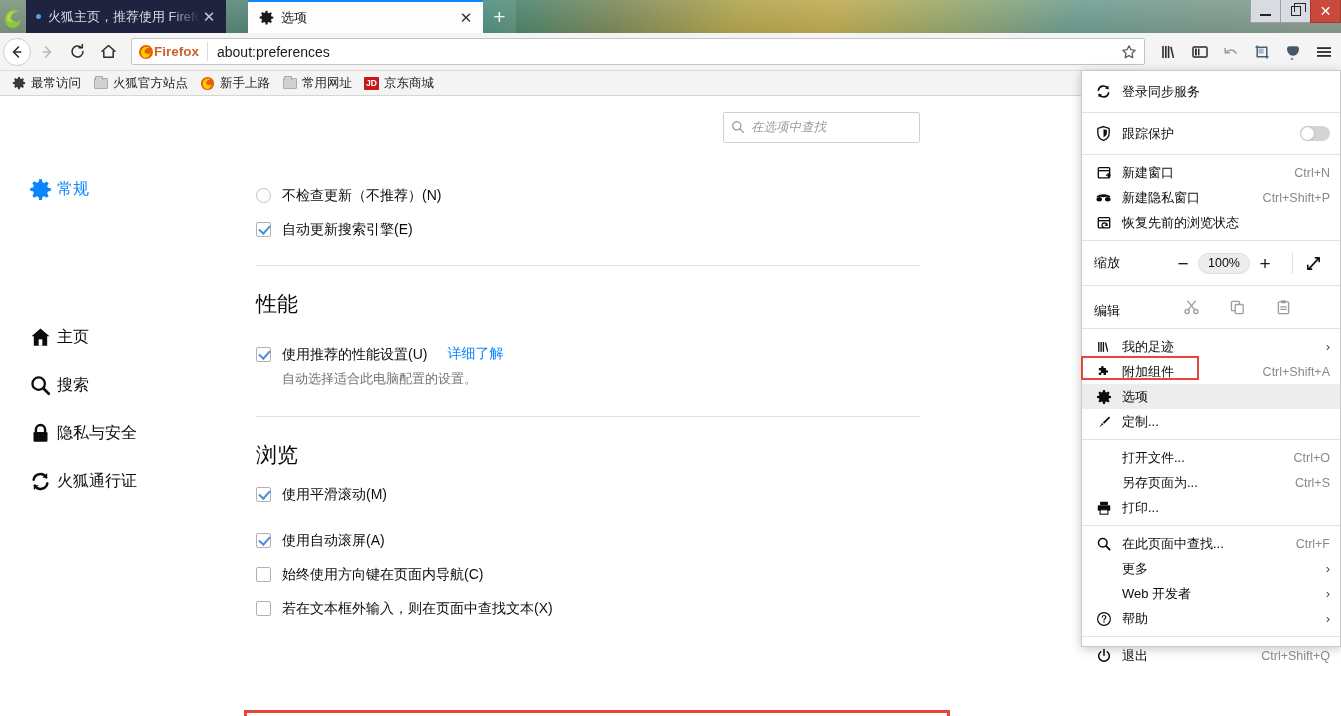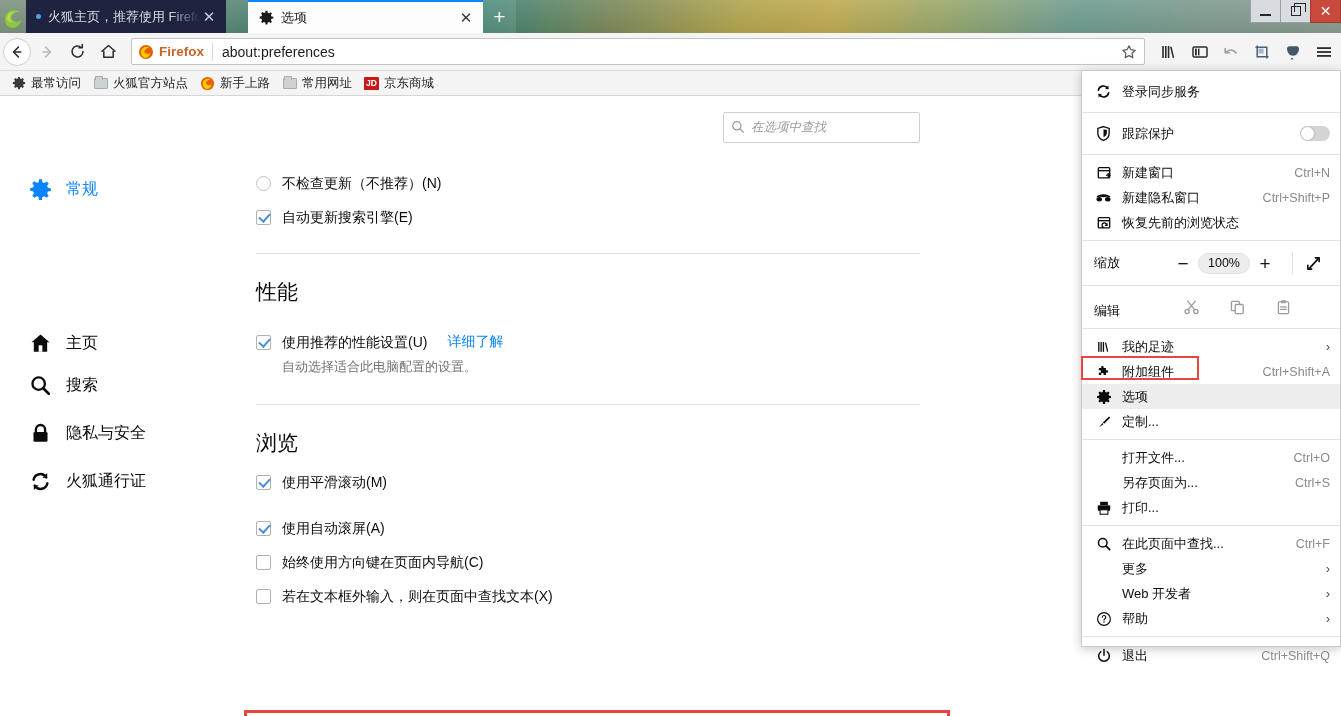--- a/index.html
+++ b/index.html
@@ -62,21 +62,21 @@
     position:absolute; top:33px; left:0; width:1341px; height:38px;
     background:#f4f4f4; border-bottom:1px solid #dcdcdc; display:flex; align-items:center;
   }
   .navbtn { width:31px; height:31px; display:flex; align-items:center; justify-content:center; flex:0 0 auto; }
   .navbtn svg { display:block; }
   #backbtn { border:1px solid #cfcfcf; border-radius:50%; width:28px; height:28px; margin-left:3px; background:#fff; }
   #urlbar {
     flex:1 1 auto; height:27px; margin:0 8px 0 7px; background:#fff;
     border:1px solid #c4c4c4; border-radius:2px; display:flex; align-items:center; padding:0 4px 0 6px;
   }
-  #idbox { display:flex; align-items:center; gap:5px; padding-right:8px; border-right:1px solid #dadada; height:19px; }
+  #idbox { display:flex; align-items:center; padding-right:8px; border-right:1px solid #dadada; height:19px; }
   #idbox .nm { color:#c9632c; font-size:13.5px; font-weight:bold; }
   #urltext { flex:1 1 auto; padding-left:9px; font-size:14px; color:#1a1a1a; }
   #starbtn { width:22px; height:22px; display:flex; align-items:center; justify-content:center; }
   #toolicons { display:flex; align-items:center; gap:0; padding-right:2px; }
 
   
   #bookbar {
     position:absolute; top:71px; left:0; width:1341px; height:25px;
     background:#f4f4f4; border-bottom:1px solid #d6d6d6; display:flex; align-items:center; padding-left:5px;
   }
@@ -93,27 +93,27 @@
   #searchwrap { position:absolute; left:723px; top:16px; width:197px; height:31px; }
   #prefsearch {
     width:100%; height:100%; border:1px solid #d0d0d0; border-radius:2px; background:#fff;
     padding-left:27px; font-size:12.5px; font-family:Liberation Serif, serif; color:#222;
   }
   #prefsearch::placeholder { color:#9b9b9b; font-style:italic; }
   #searchwrap .mg { position:absolute; left:8px; top:8px; }
 
   
   #sidebar { position:absolute; left:0; top:0; width:240px; height:620px; }
-  .navitem { position:absolute; left:28px; display:flex; align-items:center; gap:14px; height:30px;text-align:center; }
+  .navitem { position:absolute; left:28px; display:flex; align-items:center; gap:5px; height:30px;text-align:center; }
   .navitem .lbl { font-size:16px; color:#0c0c0d; }
   .navitem.sel .lbl { color:#0a84ff; }
   .navicon { width:24px; height:24px; display:flex; align-items:center; justify-content:center; flex:0 0 auto; }
 
   
-  #content { position:absolute; left:256px; top:0; width:700px; }
+  #content { position:absolute; left:256px; top:12px; width:700px; }
   .hr { height:1px; background:#e0e0e0; margin:0; }
   h2.sec { font-size:21px; font-weight:normal; color:#0c0c0d; }
   .row { display:flex; align-items:flex-start; gap:11px; }
   .cb { width:15px; height:15px; border:1px solid #b1b1b1; border-radius:2px; background:#fff;
         flex:0 0 auto; position:relative; margin-top:2px; }
   .cb.on:after { content:""; position:absolute; left:4px; top:0px; width:5px; height:9px;
                  border:solid #4a90d9; border-width:0 2px 2px 0; transform:rotate(42deg); }
   .rb { width:15px; height:15px; border:1px solid #c3c3c3; border-radius:50%; background:#fdfdfd;
         flex:0 0 auto; margin-top:2px; }
   .lab { font-size:14px; color:#0c0c0d; line-height:18px; }
@@ -337,21 +337,21 @@
     <div class="navitem sel" style="top:78px">
       <span class="navicon">
         <svg width="23" height="23" viewBox="0 0 16 16">
             <path d="M8 5.3A2.7 2.7 0 1 0 8 10.7 2.7 2.7 0 1 0 8 5.3zm0 1.5a1.2 1.2 0 1 1 0 2.4 1.2 1.2 0 0 1 0-2.4z" fill="#0a84ff"></path>
             <path d="M7 .9h2l.3 2 1.35.56 1.65-1.1 1.4 1.4-1.1 1.65.56 1.35 2 .3v2l-2 .3-.56 1.35 1.1 1.65-1.4 1.4-1.65-1.1-1.35.56-.3 2H7l-.3-2-1.35-.56-1.65 1.1-1.4-1.4 1.1-1.65L2.84 9.2l-2-.3v-2l2-.3L3.4 5.25 2.3 3.6l1.4-1.4 1.65 1.1L6.7 2.9z" fill="#0a84ff"></path>
           </svg>
       </span>
       <span class="lbl">常规</span>
     </div>
 
-    <div class="navitem" style="top:232px">
+    <div class="navitem" style="top:226px">
       <span class="navicon">
         <svg width="23" height="23" viewBox="0 0 20 20">
             <path d="M10 2.2L2.2 9h2v8.2h11.6V9h2z" fill="#0c0c0d"></path>
             <rect x="8.4" y="11.6" width="3.2" height="5.6" fill="#fff"></rect>
           </svg>
       </span>
       <span class="lbl">主页</span>
     </div>
 
     <div class="navitem" style="top:274px">

